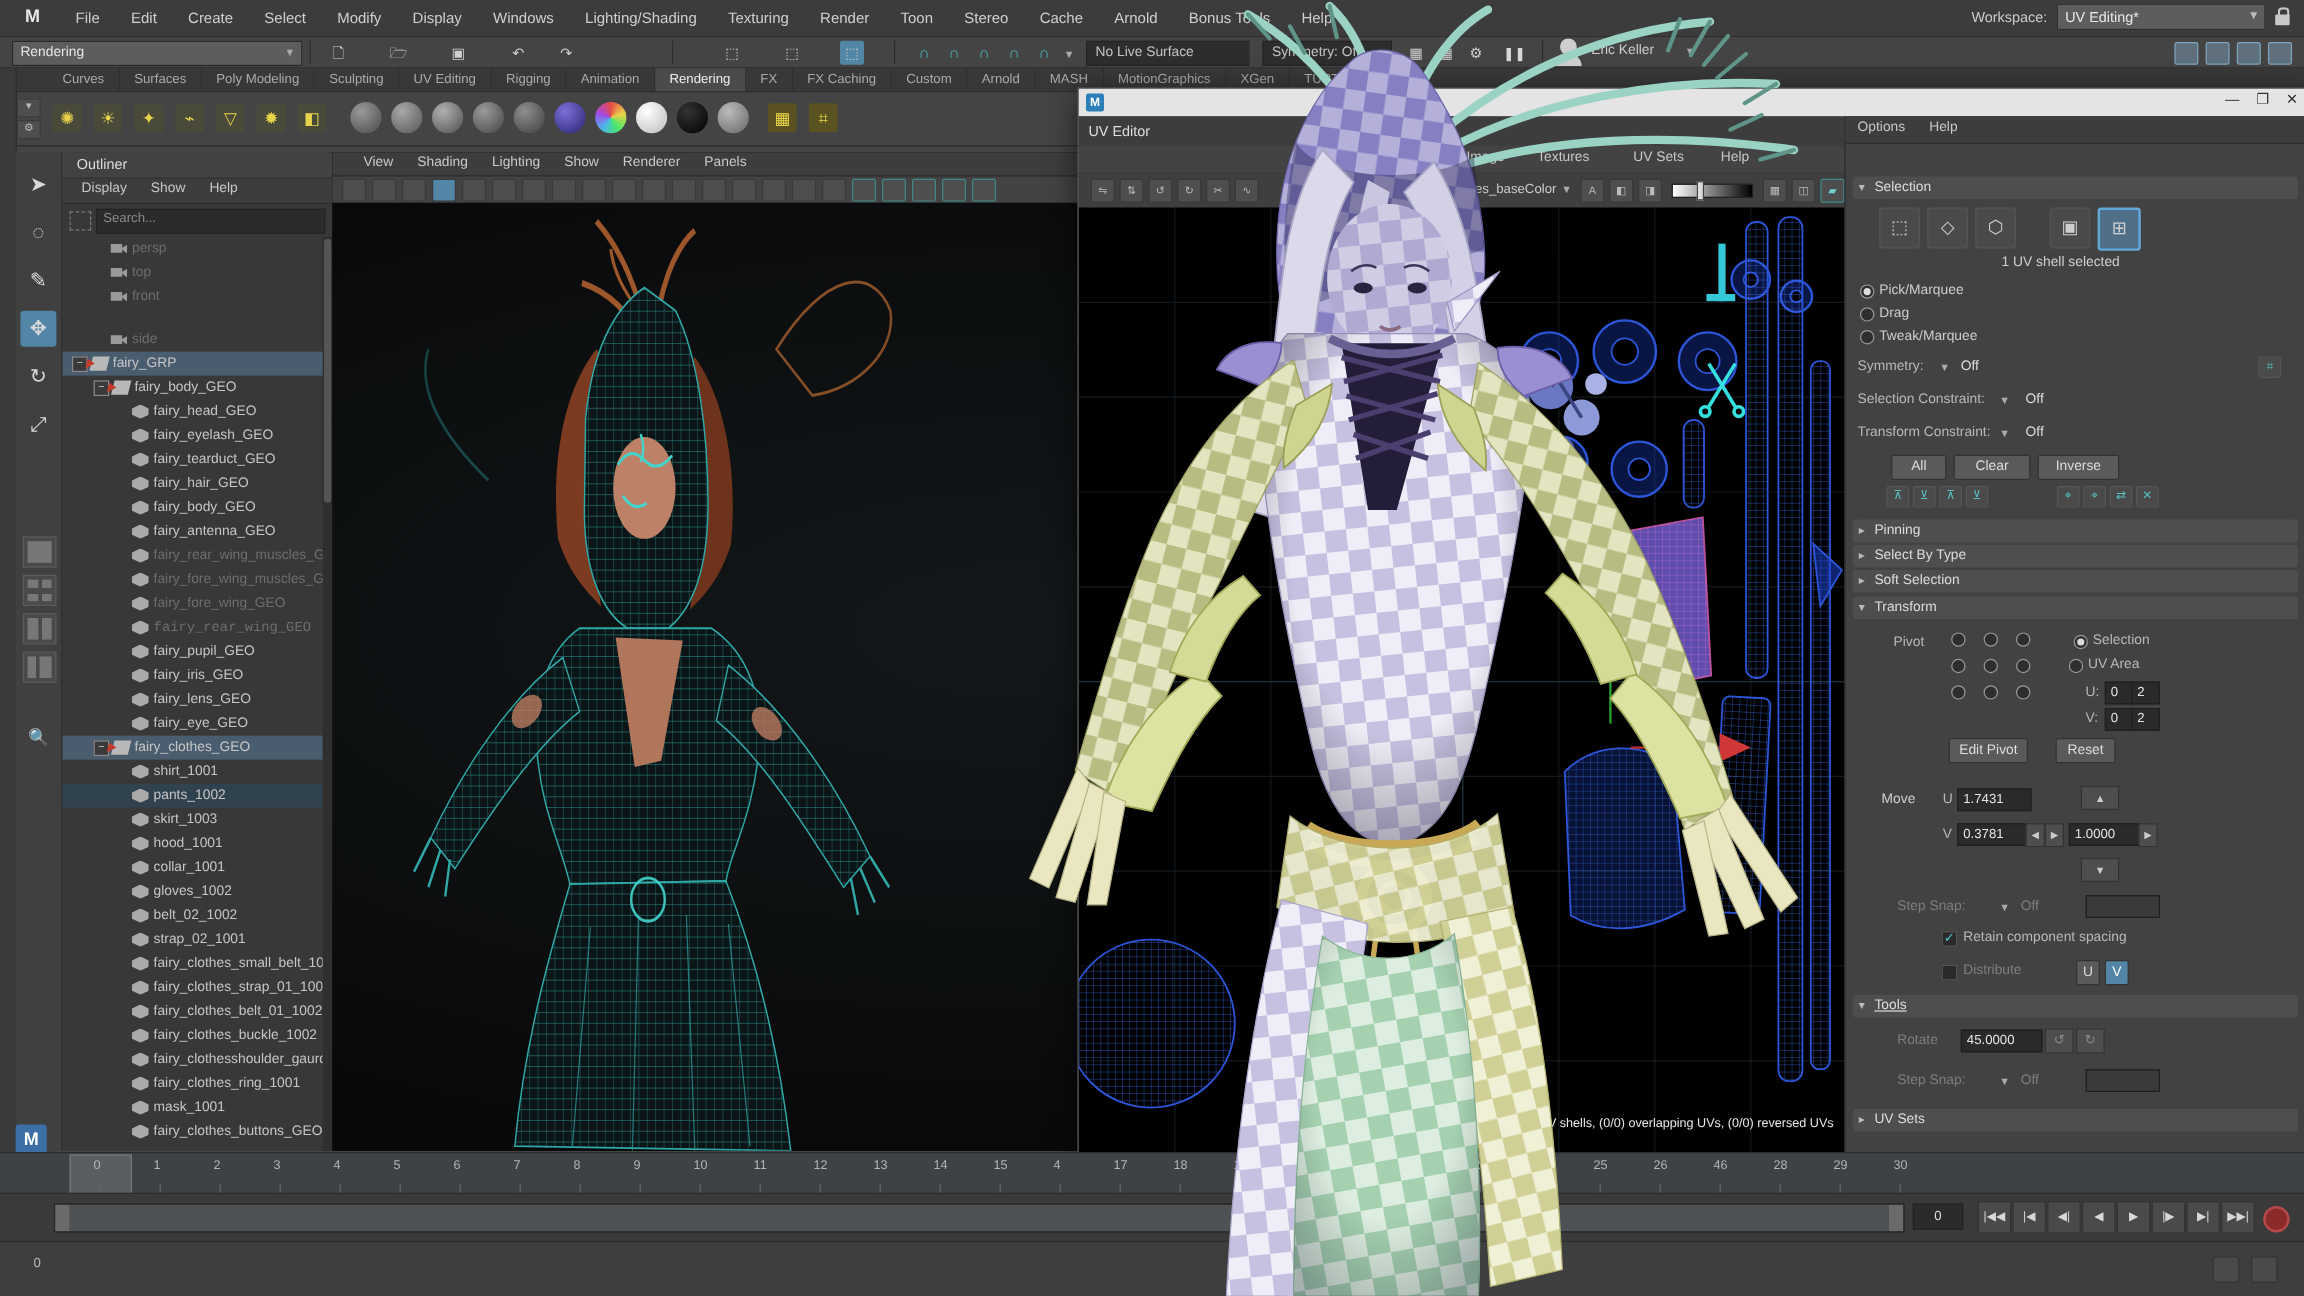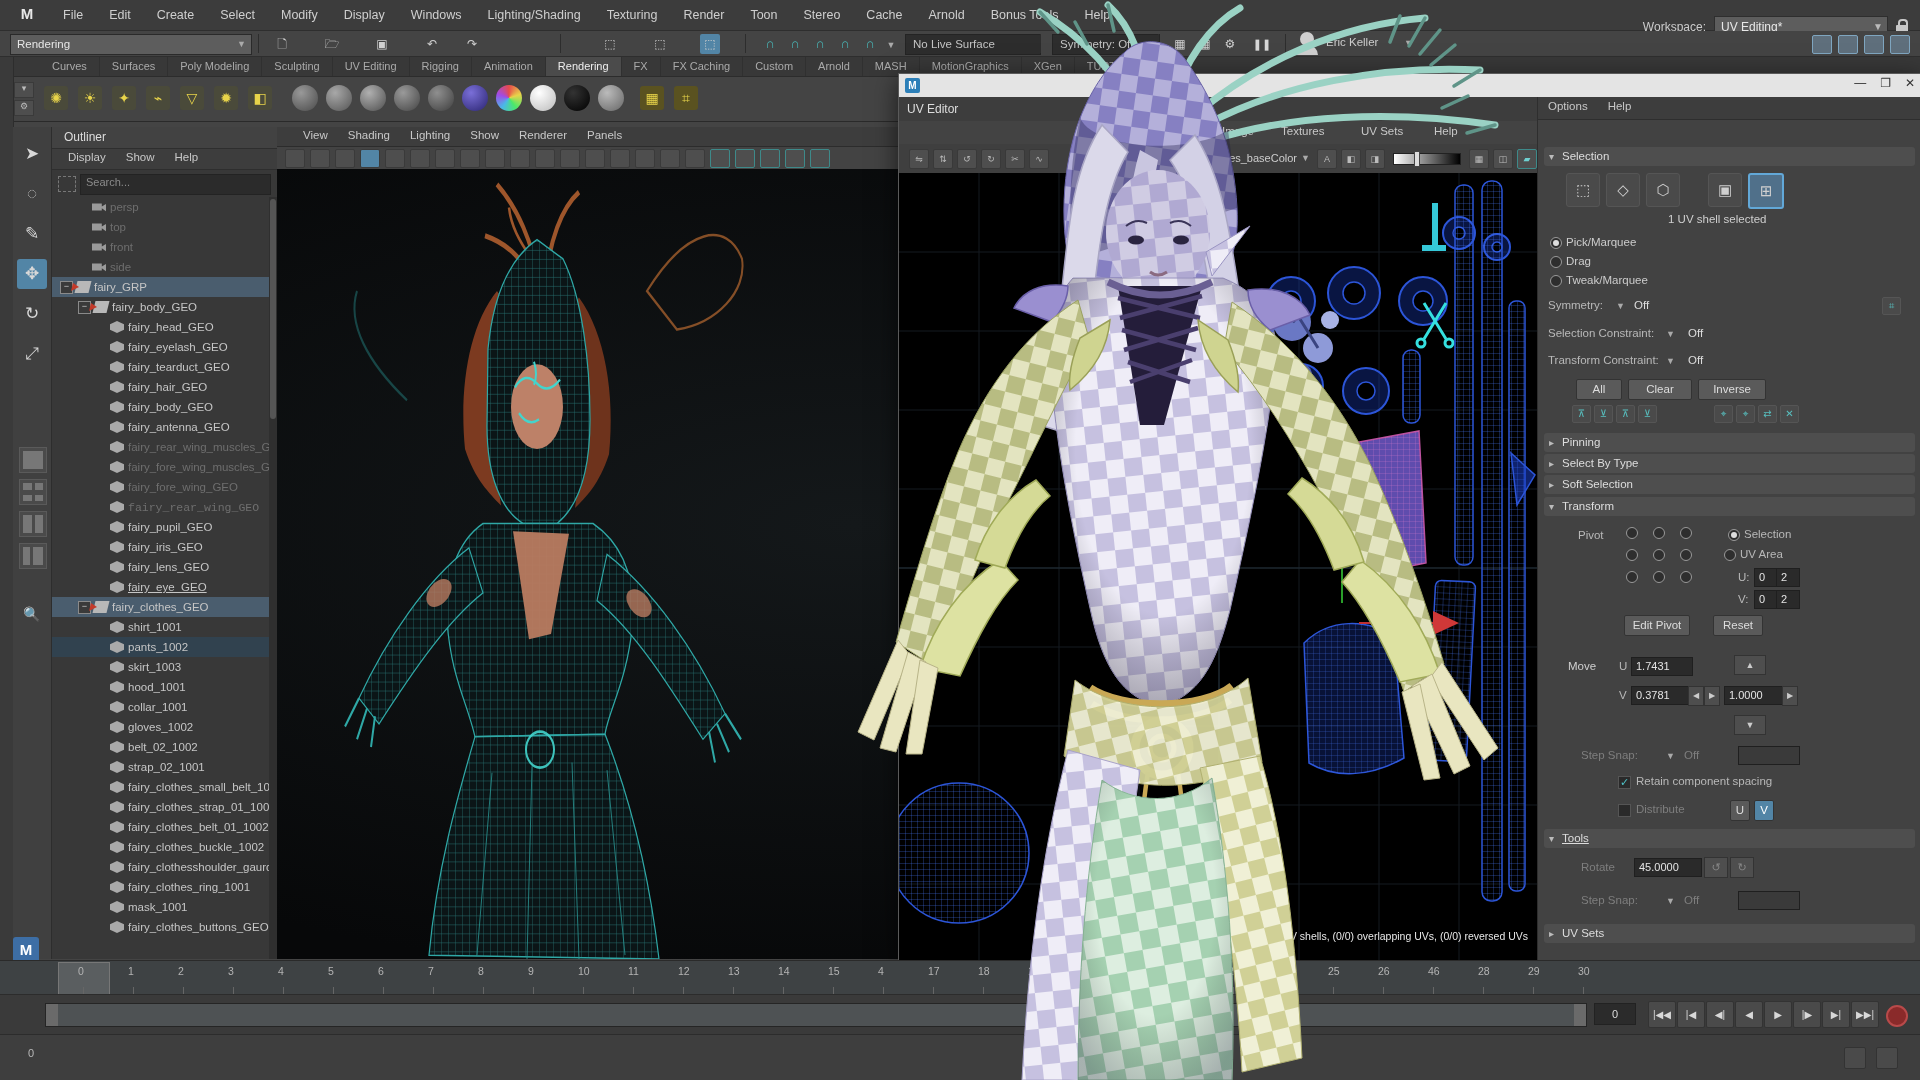--- a/index.html
+++ b/index.html
@@ -4,21 +4,21 @@
 <style>
   html,body{margin:0;padding:0;background:#222;}
   #screen{position:relative;width:1920px;height:1080px;overflow:hidden;
     font-family:"Liberation Sans",sans-serif;background:#444;color:#ccc;
     -webkit-font-smoothing:antialiased;}
   .bar{position:absolute;left:0;right:0;}
   
   #menubar{top:0;height:30px;background:#3c3c3c;border-bottom:1px solid #2e2e2e;display:flex;align-items:center;}
   #menubar .logo{width:26px;height:20px;margin:0 10px 0 14px;color:#e8e8e8;font-weight:bold;font-size:15px;text-align:center;}
   .menu-item{padding:0 13px;font-size:12.5px;color:#cfcfcf;line-height:30px;}
-  #workspace{position:absolute;right:12px;top:16px;display:flex;align-items:center;gap:8px;font-size:12px;}
+  #workspace{position:absolute;right:12px;top:3px;display:flex;align-items:center;gap:8px;font-size:12px;}
   #workspace .dd{background:#5d5d5d;border:1px solid #2e2e2e;width:160px;height:20px;line-height:20px;
      padding:0 6px;color:#e8e8e8;position:relative;}
   #workspace .dd .arr{position:absolute;right:4px;top:0;color:#bbb;font-size:10px;}
   .lock{width:12px;height:9px;background:#c8c8c8;border-radius:1px;position:relative;margin-top:5px;}
   .lock:before{content:"";position:absolute;top:-6px;left:2px;width:6px;height:6px;border:2px solid #c8c8c8;border-bottom:none;border-radius:4px 4px 0 0;}
   
   #statusline{top:31px;height:25px;background:#444;border-bottom:1px solid #2e2e2e;}
   .sl-dd{position:absolute;top:3px;height:19px;background:#5d5d5d;border:1px solid #2a2a2a;font-size:11.5px;line-height:19px;padding:0 6px;color:#e6e6e6;}
   .sl-field{position:absolute;top:3px;height:19px;background:#2d2d2d;border:1px solid #242424;font-size:11.5px;line-height:19px;padding:0 7px;color:#c4c4c4;}
   .sl-sep{position:absolute;top:3px;width:1px;height:19px;background:#2d2d2d;}
@@ -298,21 +298,21 @@
         <div class="orow dim" style="padding-left: 26px;">
           <span style="width: 14px; flex: 0 0 auto;"></span>
           <span class="oicon cam-ic"></span>
           <span>top</span>
         </div>
         <div class="orow dim" style="padding-left: 26px;">
           <span style="width: 14px; flex: 0 0 auto;"></span>
           <span class="oicon cam-ic"></span>
           <span>front</span>
         </div>
-        <div class="orow dim" style="padding-left: 26px;">
+        <div class="orow dim" style="padding-left: 26px; margin-top: 16px;">
           <span style="width: 14px; flex: 0 0 auto;"></span>
           <span class="oicon cam-ic"></span>
           <span>side</span>
         </div>
         <div class="orow sel" style="padding-left: 8px;">
           <span class="expbox">−</span>
           <span class="oicon grp-ic"></span>
           <span>fairy_GRP</span>
         </div>
         <div class="orow" style="padding-left: 26px;">
@@ -378,21 +378,21 @@
         <div class="orow" style="padding-left: 44px;">
           <span style="width: 14px; flex: 0 0 auto;"></span>
           <span class="oicon mesh-ic"></span>
           <span>fairy_iris_GEO</span>
         </div>
         <div class="orow" style="padding-left: 44px;">
           <span style="width: 14px; flex: 0 0 auto;"></span>
           <span class="oicon mesh-ic"></span>
           <span>fairy_lens_GEO</span>
         </div>
-        <div class="orow" style="padding-left: 44px; text-decoration: underline;">
+        <div class="orow" style="padding-left: 44px;">
           <span style="width: 14px; flex: 0 0 auto;"></span>
           <span class="oicon mesh-ic"></span>
           <span>fairy_eye_GEO</span>
         </div>
         <div class="orow sel" style="padding-left: 26px;">
           <span class="expbox">−</span>
           <span class="oicon grp-ic"></span>
           <span>fairy_clothes_GEO</span>
         </div>
         <div class="orow" style="padding-left: 44px;">

